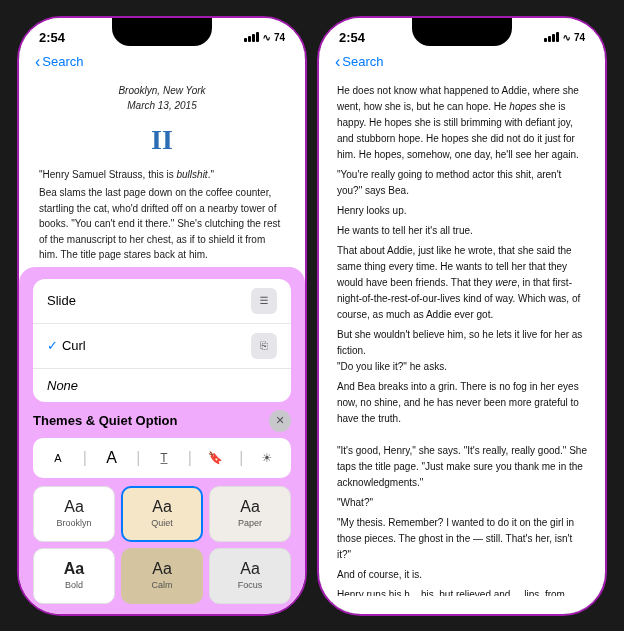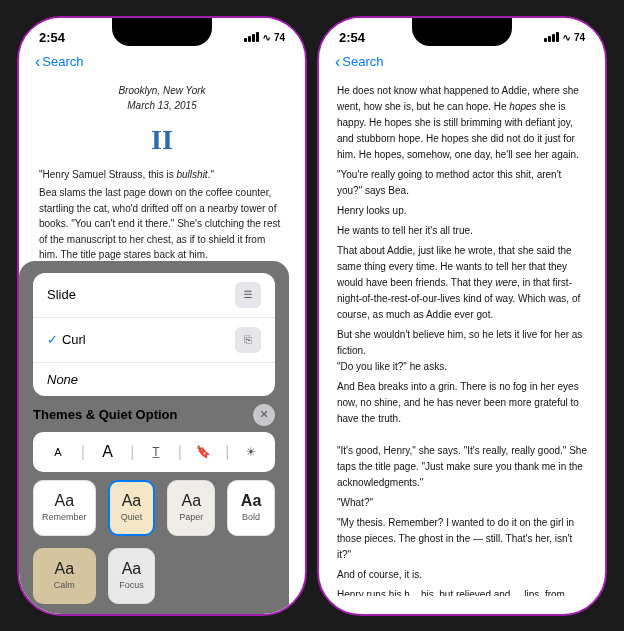--- a/index.html
+++ b/index.html
@@ -101,22 +101,22 @@
       font-family: Georgia, serif;
     }
     .book-text { font-size: 10px; line-height: 1.55; color: #1a1a1a; }
     .book-text p { margin-bottom: 3px; }
     .book-text em { font-style: italic; }
     
     .overlay-panel {
       position: absolute;
       bottom: 0;
       left: 0;
-      right: 16px;
-      background: #737373;
+      right: 0;
+      background: #f0abfc;
       border-radius: 16px 16px 0 0;
       padding: 12px 14px 10px;
       z-index: 5;
     }
     .slide-options {
       background: #fff;
       border-radius: 12px;
       margin-bottom: 8px;
       overflow: hidden;
     }
@@ -172,22 +172,22 @@
     .font-btn.large { font-size: 16px; }
     .font-divider { color: #c7c7cc; font-size: 16px; }
     .icon-btn {
       width: 28px; height: 28px;
       border-radius: 6px;
       display: flex; align-items: center; justify-content: center;
       font-size: 12px; color: #555;
     }
     .themes-grid {
       display: grid;
-      grid-template-columns: 1fr 1fr 1fr 1fr;
-      gap: 12px;
+      grid-template-columns: 1fr 1fr 1fr;
+      gap: 6px;
     }
     .theme-cell {
       border-radius: 10px;
       padding: 8px;
       display: flex;
       flex-direction: column;
       align-items: center;
       justify-content: center;
       border: 2px solid transparent;
       height: 56px;
@@ -321,21 +321,21 @@
           <div class="icon-btn">T̲</div>
           <span class="font-divider">|</span>
           <div class="icon-btn">🔖</div>
           <span class="font-divider">|</span>
           <div class="icon-btn">☀</div>
         </div>
 
         <div class="themes-grid">
           <div class="theme-cell white-bg">
             <span class="theme-aa">Aa</span>
-            <span class="theme-label">Remember</span>
+            <span class="theme-label">Brooklyn</span>
           </div>
           <div class="theme-cell sepia-bg selected">
             <span class="theme-aa">Aa</span>
             <span class="theme-label">Quiet</span>
           </div>
           <div class="theme-cell paper-bg">
             <span class="theme-aa">Aa</span>
             <span class="theme-label">Paper</span>
           </div>
           <div class="theme-cell bold-bg">

